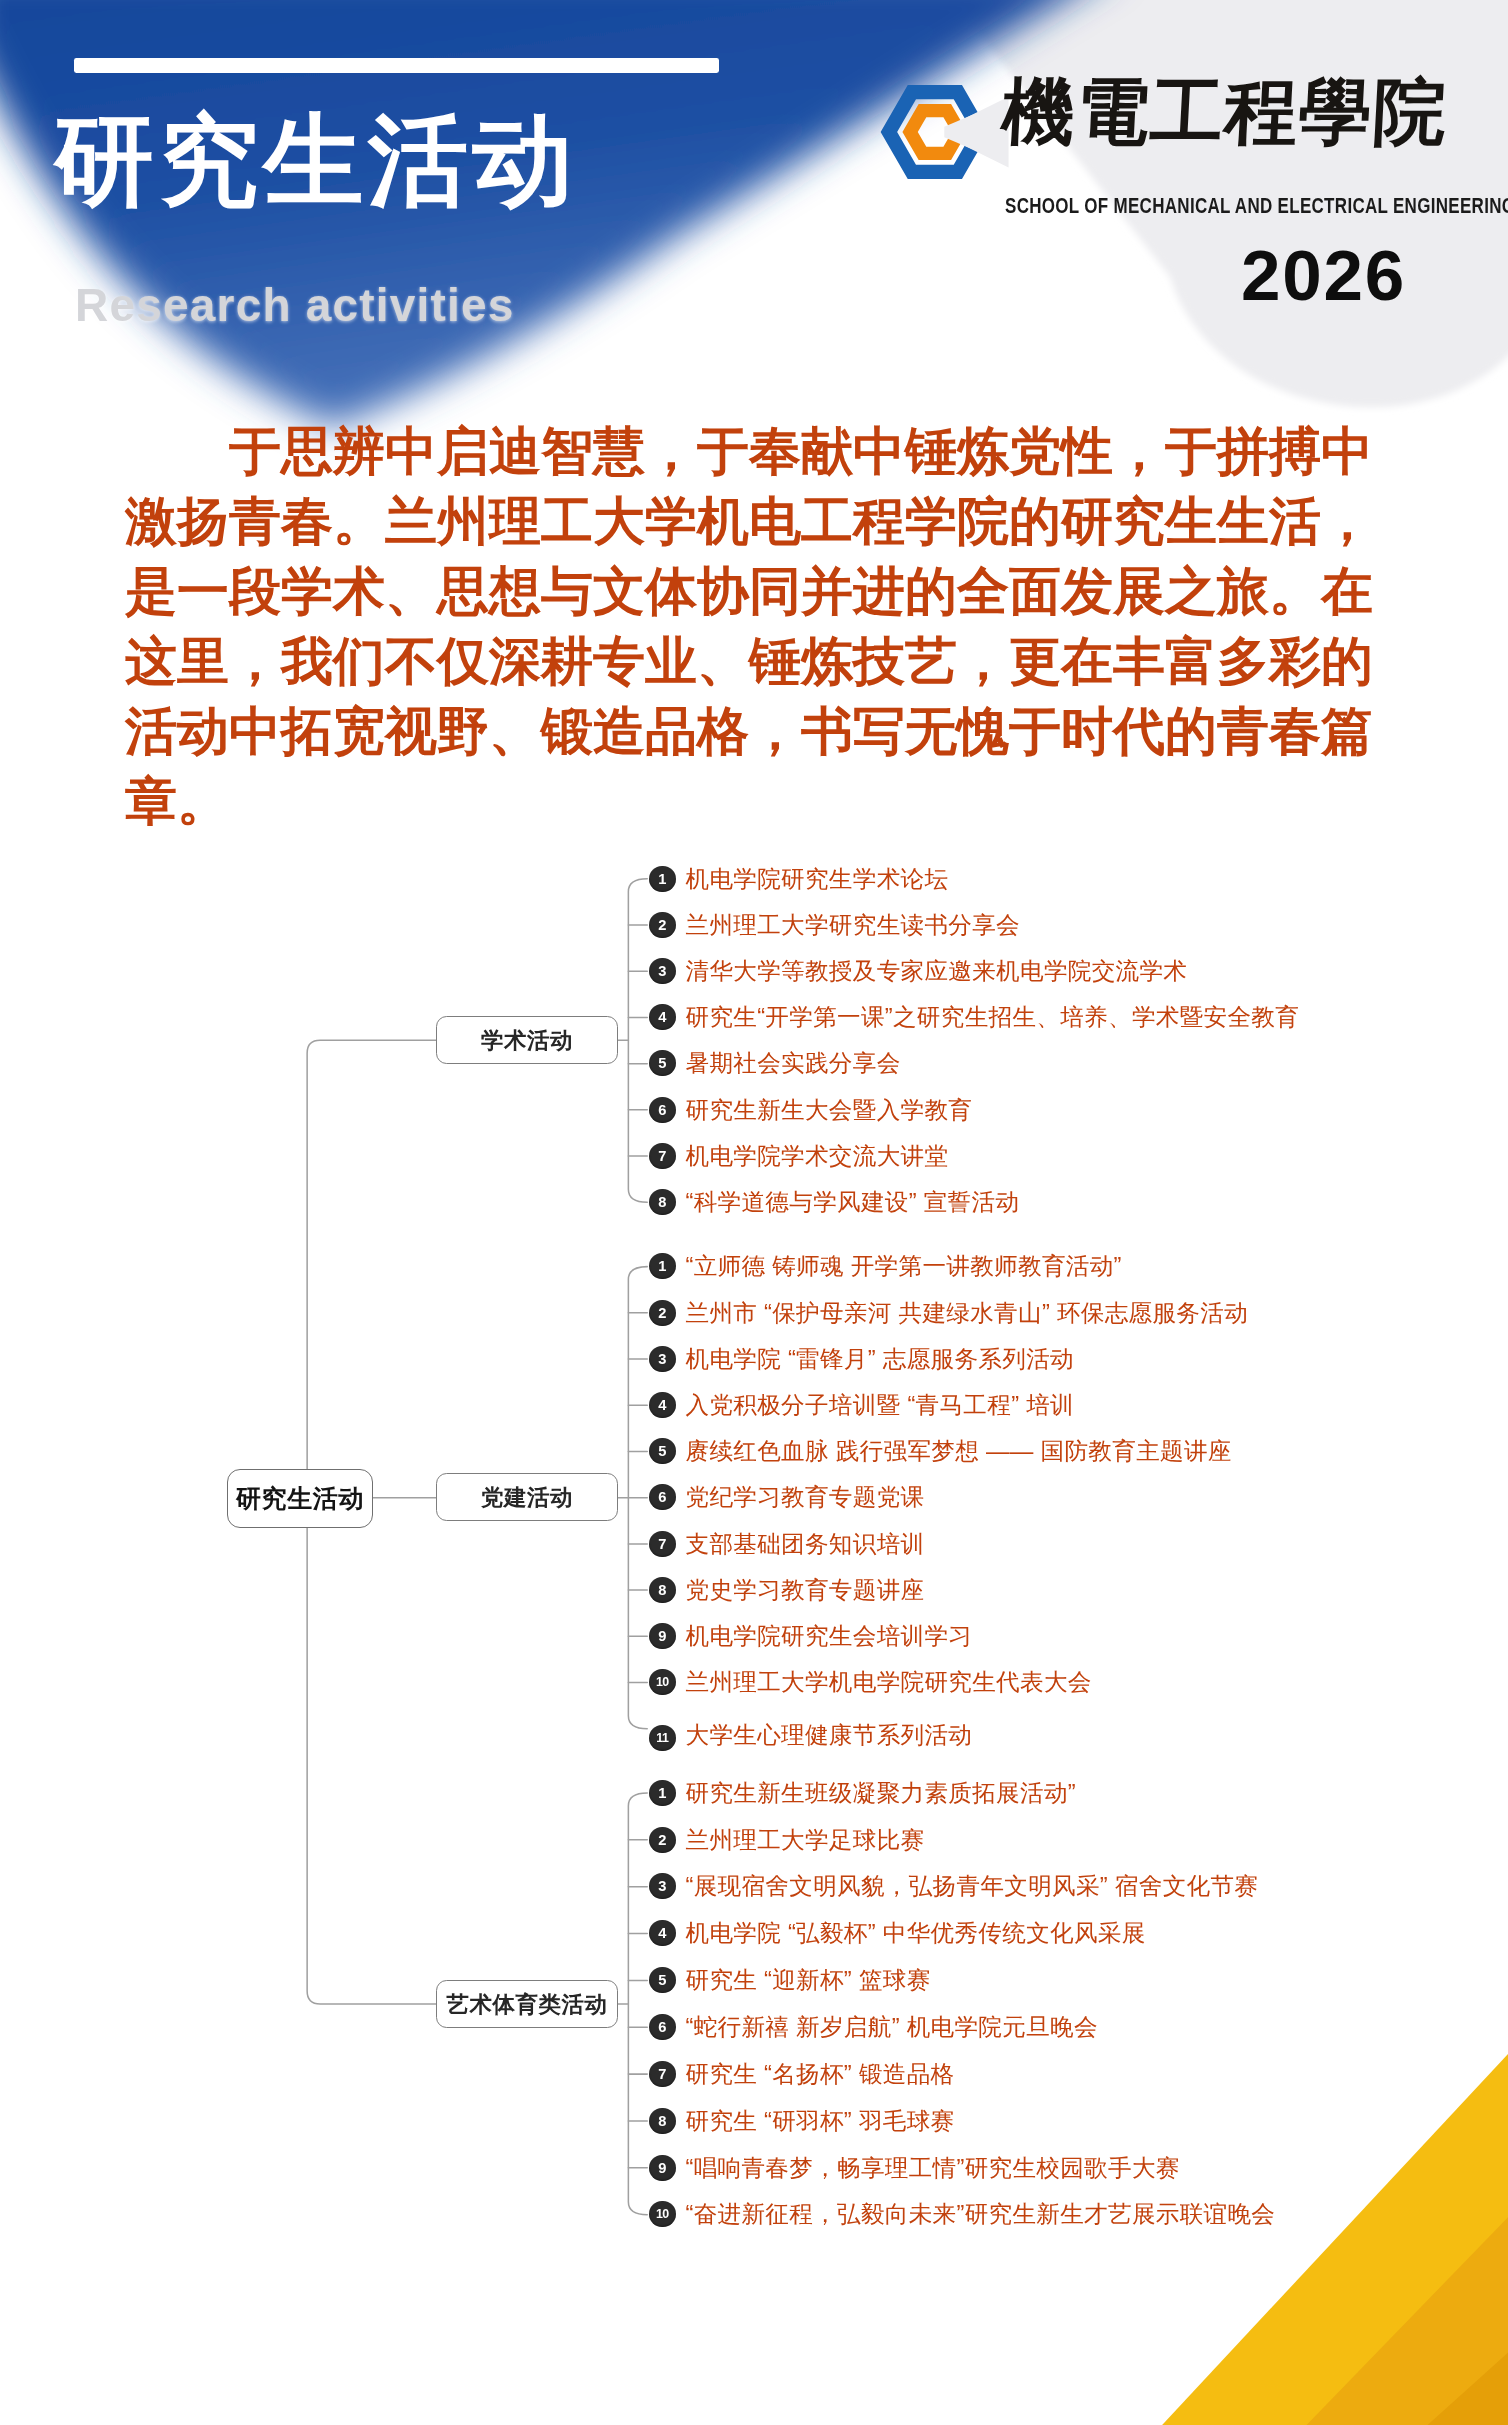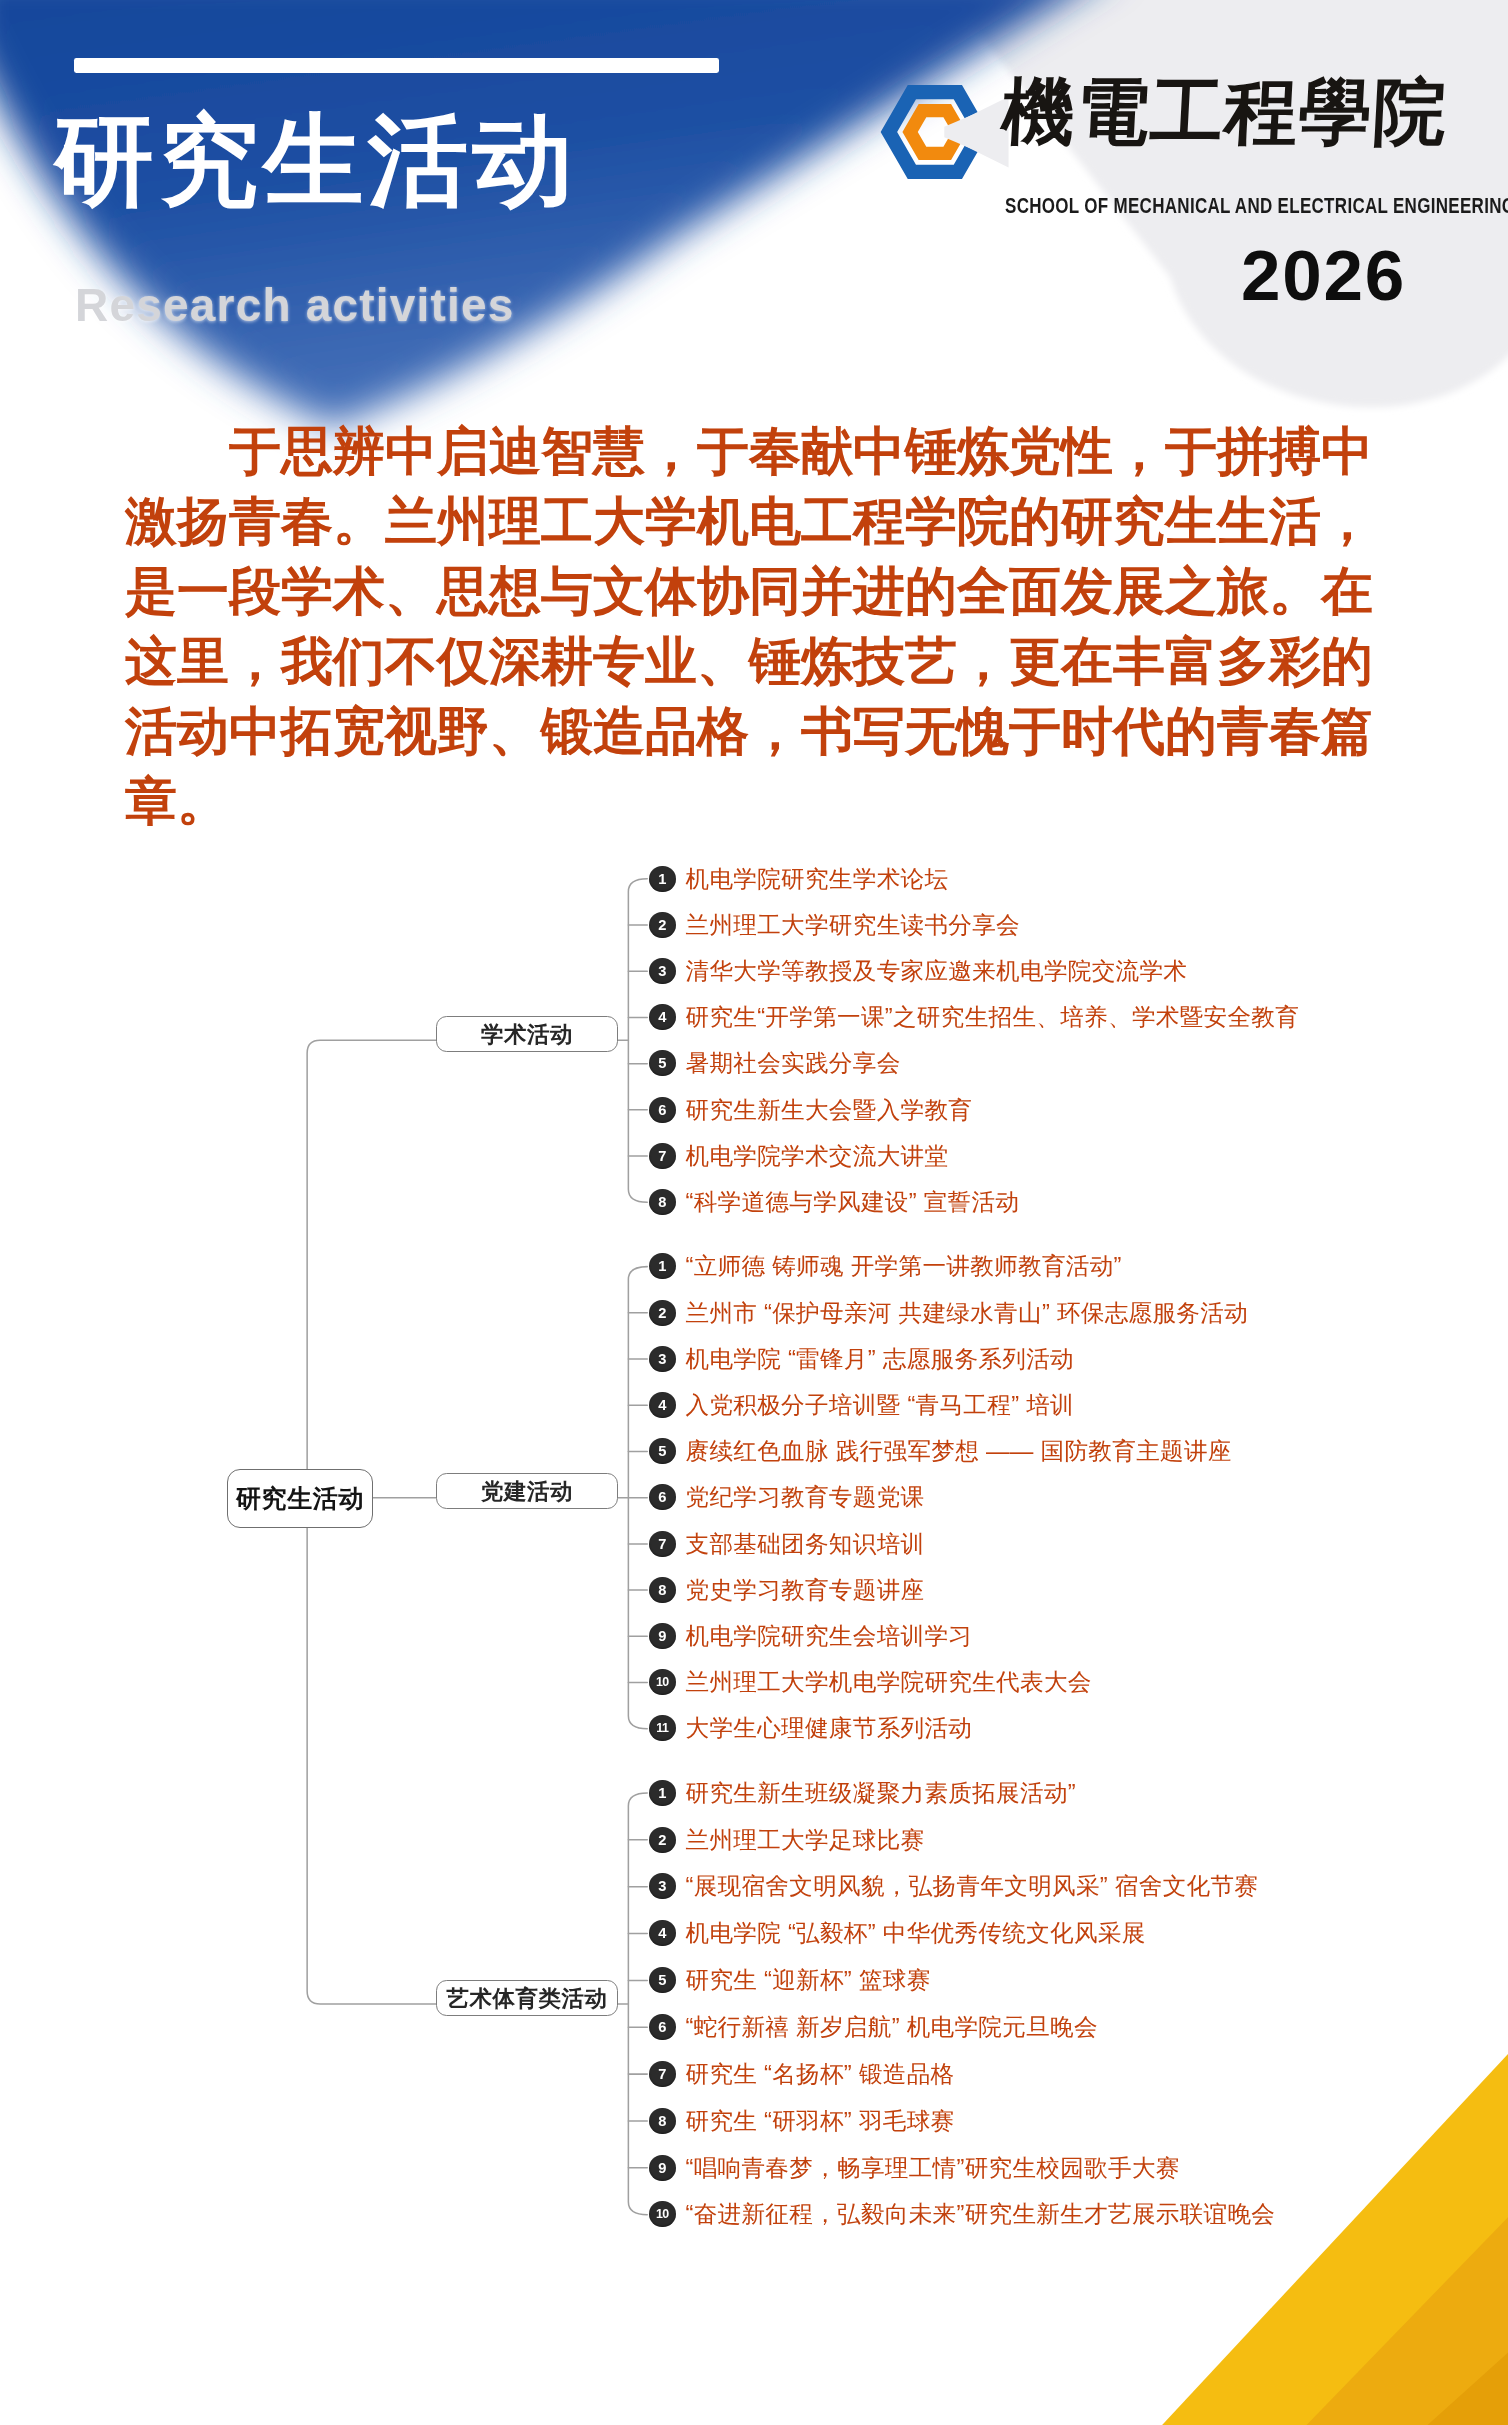--- a/index.html
+++ b/index.html
@@ -25,21 +25,21 @@
 
   
   #tree { position:absolute; inset:0; }
   svg#connectors { position:absolute; left:0; top:0; width:1509px; height:2426px; pointer-events:none; }
   svg#connectors path { fill:none; stroke:var(--line-gray,#a0a0a0); stroke-width:2.6; stroke-linecap:round; }
 
   .root-box { position:absolute; left:227px; top:1469px; width:146px; height:59px;
     background:#ffffff; border:1.8px solid #6f6f6f; border-radius:13px;
     display:flex; align-items:center; justify-content:center;
     font-size:25px; font-weight:700; color:#141414; letter-spacing:0.6px; z-index:3; }
-  .branch-box { position:absolute; left:436px; width:182px; height:36px;
+  .branch-box { position:absolute; left:436px; width:182px; height:48px;
     background:#ffffff; border:1.8px solid #7d7d7d; border-radius:10.6px;
     display:flex; align-items:center; justify-content:center;
     font-size:22.4px; font-weight:600; color:#262626; letter-spacing:0.6px; z-index:3; }
   .branch-box.b0 { top:1016px; }
   .branch-box.b1 { top:1473px;text-align:center; }
   .branch-box.b2 { top:1980px; }
 
   .leaf { position:absolute; left:649px; height:46px; display:flex; align-items:center; gap:10px; z-index:2; }
   .leaf .badge { width:26.5px; height:26.5px; border-radius:50%; background:var(--badge,#2b2b2b);
     color:#ffffff; font-size:14.7px; font-weight:700; display:flex; align-items:center; justify-content:center; flex:none;
@@ -206,21 +206,21 @@
         <span class="txt">党史学习教育专题讲座</span>
       </div>
       <div class="leaf" style="top: 1613px;">
         <span class="badge">9</span>
         <span class="txt">机电学院研究生会培训学习</span>
       </div>
       <div class="leaf" style="top: 1659px;">
         <span class="badge two">10</span>
         <span class="txt">兰州理工大学机电学院研究生代表大会</span>
       </div>
-      <div class="leaf" style="top: 1705px;">
+      <div class="leaf" style="top: 1705px; align-items: flex-end;">
         <span class="badge two">11</span>
         <span class="txt">大学生心理健康节系列活动</span>
       </div>
       <div class="leaf" style="top: 1770px;">
         <span class="badge">1</span>
         <span class="txt">研究生新生班级凝聚力素质拓展活动”</span>
       </div>
       <div class="leaf" style="top: 1817px;">
         <span class="badge">2</span>
         <span class="txt">兰州理工大学足球比赛</span>

